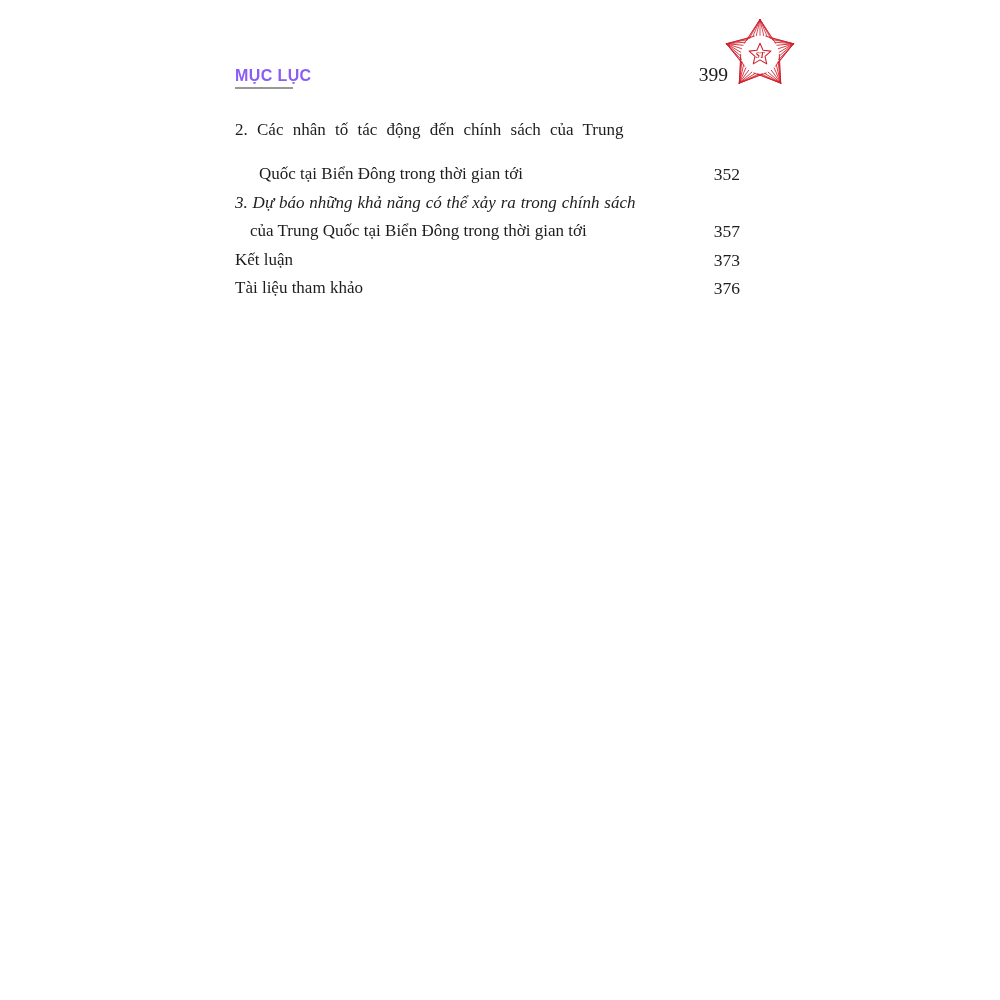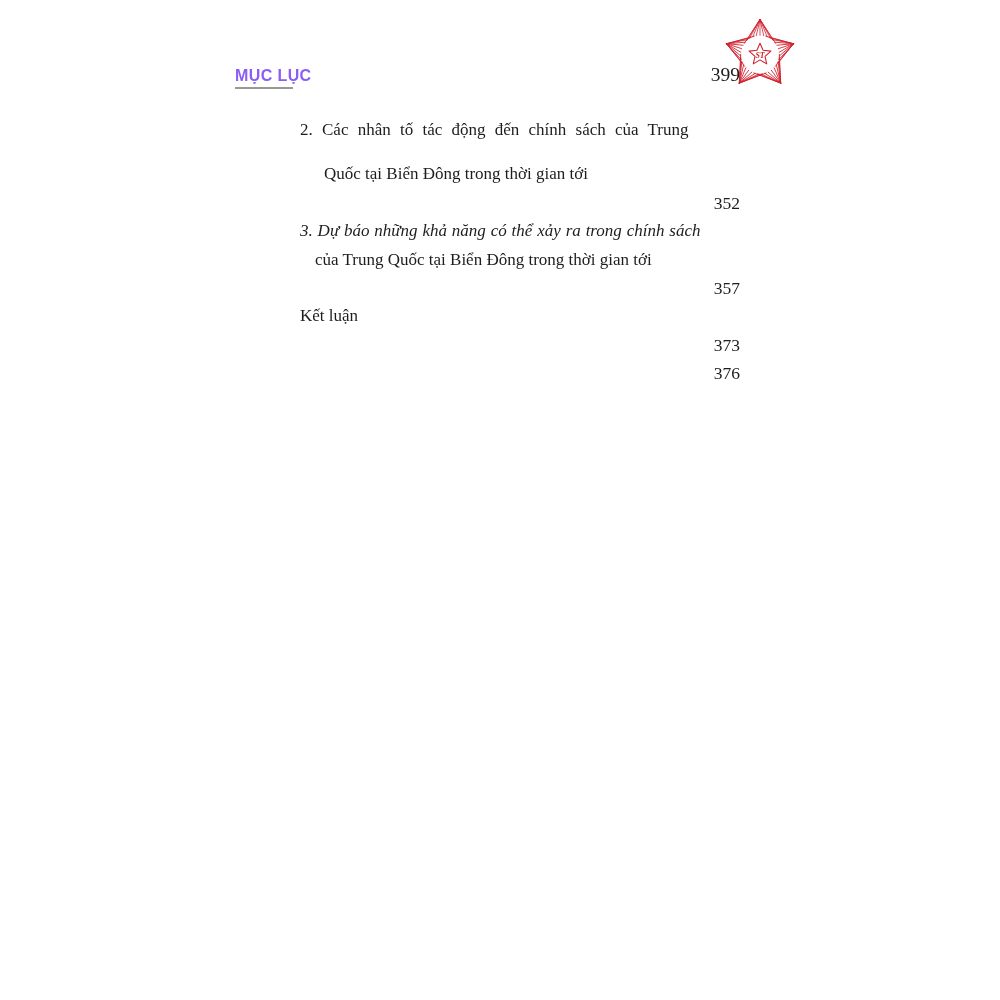--- a/index.html
+++ b/index.html
@@ -30,21 +30,21 @@
   .head-rule {
     position: absolute;
     left: 235px;
     top: 87px;
     width: 58px;
     height: 0;
     border-top: 2px solid #989898;
   }
   .folio {
     position: absolute;
-    right: 260px;
+    right: 272px;
     top: 64px;
     font-family: "Liberation Serif", serif;
     font-size: 19.5px;
     color: #1d1d1b;
   }
   
   .logo {
     position: absolute;
     left: 716px;
     top: 8px;
@@ -56,21 +56,20 @@
     position: absolute;
     left: 235px;
     top: 116px;
     width: 505px;
     font-size: 17px;
     line-height: 28.4px;
   }
   .toc-entry {
     display: flex;
     align-items: flex-end;
-    flex-direction: column;
   }
   .entry-title { width: 440px; }
   .t-line { white-space: nowrap; }
   .t-stretch { word-spacing: 5px; }
   .t-stretch2 { word-spacing: 0.6px; font-style: italic; }
   .ind-24 { padding-left: 24px; margin-top: 16px; }
   .ind-15 { padding-left: 15px; }
   .italic { }
   .entry-page {
     flex: 1;
@@ -132,17 +131,20 @@
     </div>
 
     <div class="toc-entry">
       <div class="entry-title">
         <div class="t-line italic">Kết luận</div>
       </div>
       <div class="entry-page">373</div>
     </div>
 
     <div class="toc-entry">
+      <div class="entry-title">
+        <div class="t-line italic">Tài liệu tham khảo</div>
+      </div>
       <div class="entry-page">376</div>
     </div>
 
   </div>
 </div>
 
 </body></html>

